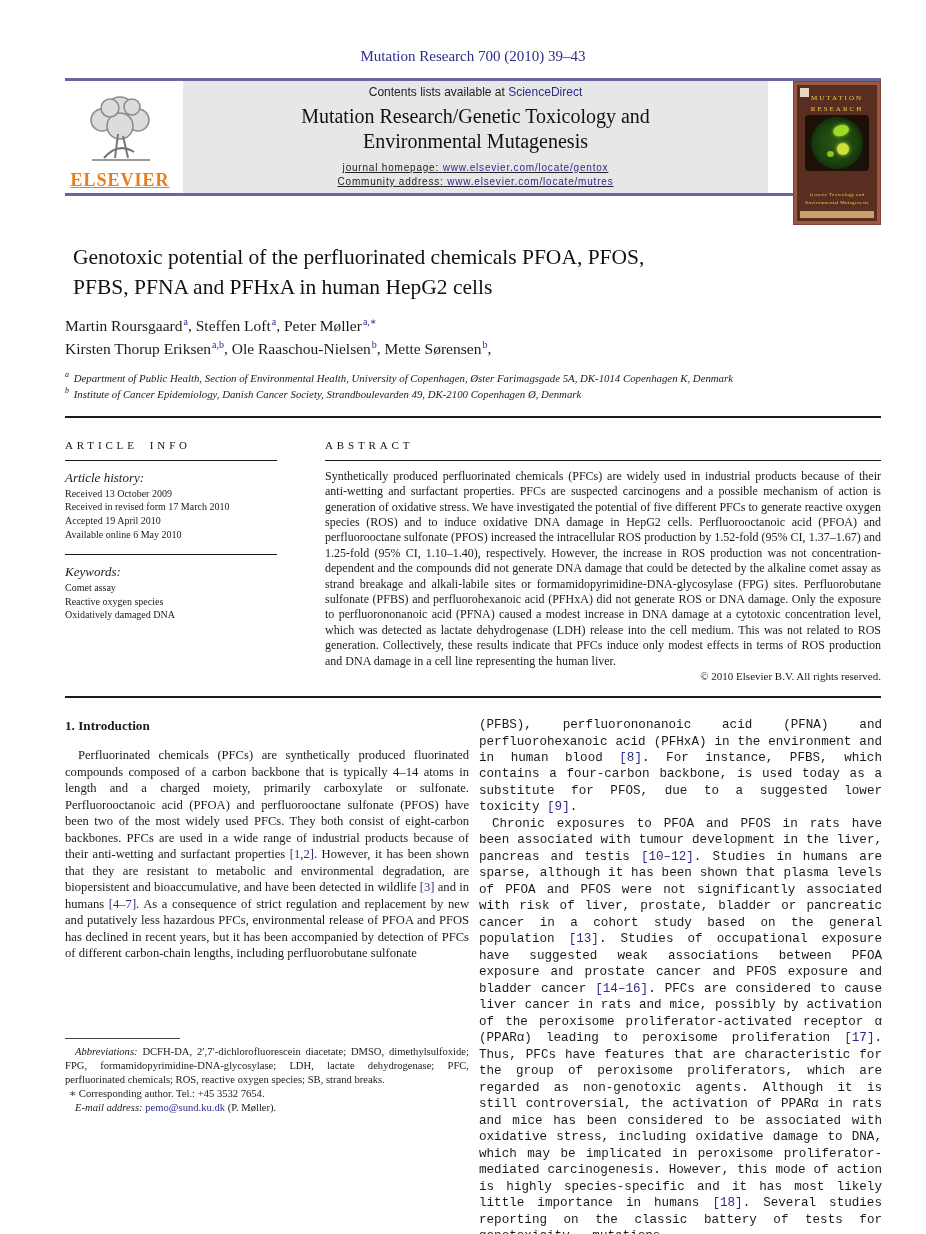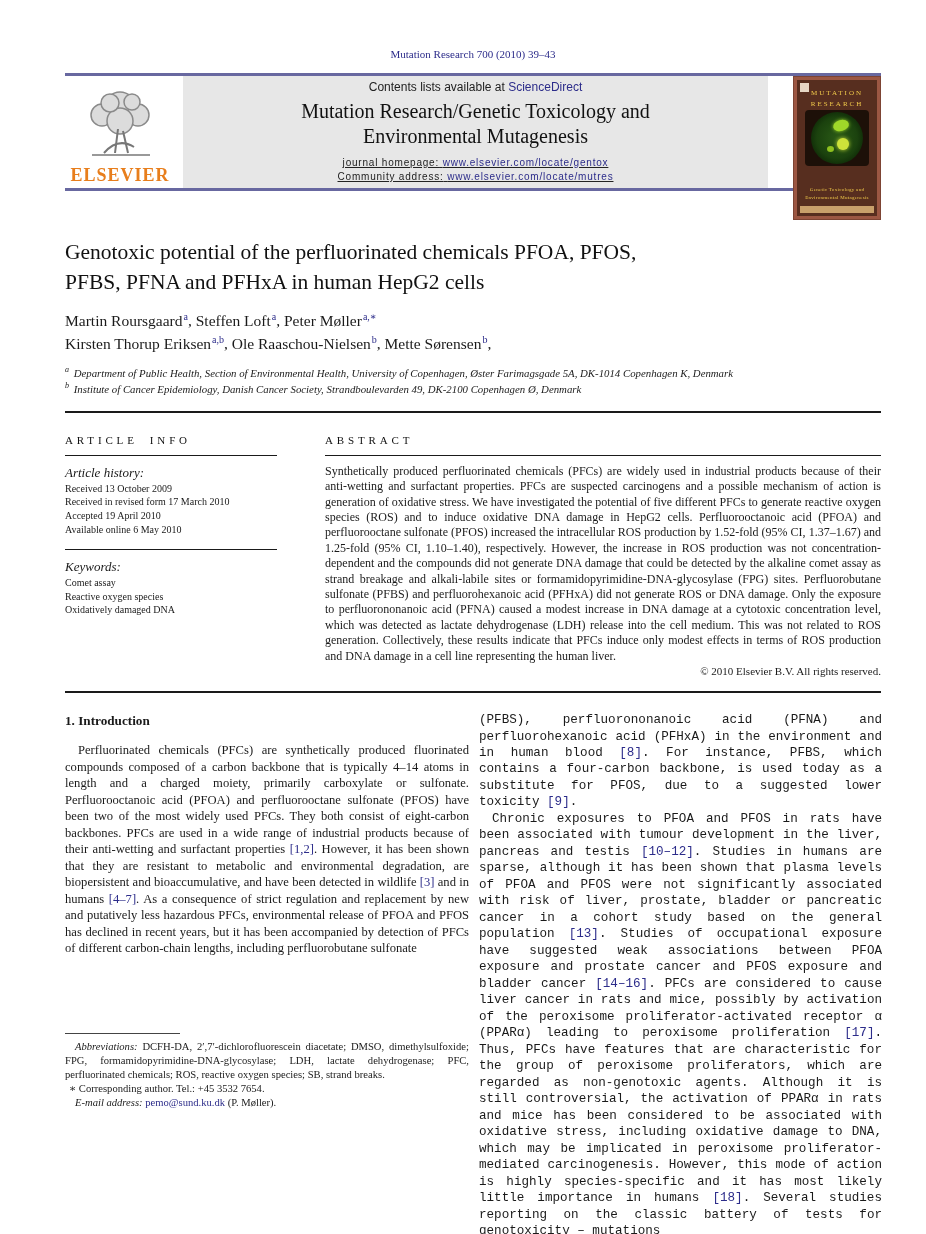--- a/index.html
+++ b/index.html
@@ -7,50 +7,50 @@
   .page {
     width:926px; height:1234px; margin:0 auto; background:#ffffff;
     font-family:"Liberation Serif","DejaVu Serif",serif; color:#1a1a1a;
     position:relative; overflow:hidden;
     padding:0 45px 0 65px;
   }
   .navy  { color:var(--link-navy); }
   .italic{ font-style:italic; }
   .ref   { color:var(--link-navy); }
 
-  .journal-ref { margin-top:48px; text-align:center; font-size:11px; color:var(--link-navy); }
+  .journal-ref { margin-top:48px; text-align:center; font-size:15px; color:var(--link-navy); }
 
   .rule-navy { height:3px; background:var(--rule-navy); }
   .rule-navy.top    { margin-top:13px; }
   .rule-navy.bottom { margin-top:0; }
 
   .banner { display:flex; align-items:stretch; height:112px; }
   .logo-col { width:118px; display:flex; flex-direction:column; align-items:center; justify-content:flex-end; padding:6px 8px 2px 0; }
   .logo-col svg { width:92px; height:76px; }
-  .elsevier-wordmark { font-size:18px; font-weight:bold; letter-spacing:1px; color:var(--elsevier-orange); margin-top:2px; }
+  .elsevier-wordmark { font-size:18px; font-weight:bold; letter-spacing:1px; color:var(--elsevier-orange); margin-top:2px;text-decoration:underline; }
 
   .banner-center { flex:1; background:#e7e7e7; display:flex; flex-direction:column; justify-content:center; text-align:center; padding:8px 10px; }
   .contents-line { font-family:"Liberation Sans",sans-serif; font-size:12px; color:#222; }
   .journal-title { font-size:20px; line-height:1.25; color:#111; margin:5px 0 7px 0; }
   .homepage-line, .community-line { font-family:"Liberation Sans",sans-serif; font-size:10px; letter-spacing:0.8px; color:#222; line-height:1.45;text-decoration:underline; }
 
   .cover { width:88px; height:144px; margin-left:25px; background:var(--cover-brown); border:1px solid #7d4434; position:relative; padding:3px; }
   .cover-inner { width:100%; height:100%; background:var(--cover-dark); position:relative; overflow:hidden; }
   .cover-minilogo { position:absolute; top:3px; left:3px; width:9px; height:9px; background:#e6d6c4; }
   .cover-brand { text-align:center; color:var(--cover-yellow); font-size:7px; letter-spacing:2px; padding-top:8px; line-height:1.5; }
   .cover-cell { position:absolute; top:30px; left:8px; width:64px; height:56px; background:#1d1008; border-radius:4px; }
   .cell-circle { position:absolute; top:2px; left:6px; width:52px; height:52px; border-radius:50%;
     background:radial-gradient(circle at 50% 50%, #2a5a16 0%, #1b420e 55%, #0d2606 80%, #081a04 100%); }
   .cell-blob1 { position:absolute; top:8px; left:22px; width:16px; height:11px; border-radius:50%; background:var(--cover-green); transform:rotate(-15deg); box-shadow:0 0 4px var(--cover-green); }
   .cell-blob2 { position:absolute; top:26px; left:26px; width:12px; height:12px; border-radius:50%; background:#cde23a; box-shadow:0 0 4px #cde23a; }
   .cell-blob3 { position:absolute; top:34px; left:16px; width:7px; height:6px; border-radius:50%; background:#8fc21f; }
   .cover-subtitle { position:absolute; bottom:14px; width:100%; text-align:center; color:var(--cover-yellow); font-size:5px; line-height:1.6; letter-spacing:0.3px; }
   .cover-strip { position:absolute; bottom:3px; left:3px; right:3px; height:7px; background:#c9a06b; }
 
-  .title-block { margin-top:46px; }
+  .title-block { margin-top:46px;margin-left:8px; }
   h1.title { font-size:21.5px; font-weight:normal; line-height:1.4; color:#111; }
 
   .authors { margin-top:13px; font-size:15.5px; line-height:1.45; }
   .asup { font-size:10px; color:var(--link-navy); margin-left:1px; }
 
   .affiliations { margin-top:10px; font-size:10.8px; font-style:italic; line-height:1.35; }
   .affiliations sup { font-size:8px; margin-right:2px; }
 
   .rule-black { height:2px; background:#1a1a1a; margin-top:15px; }
 

